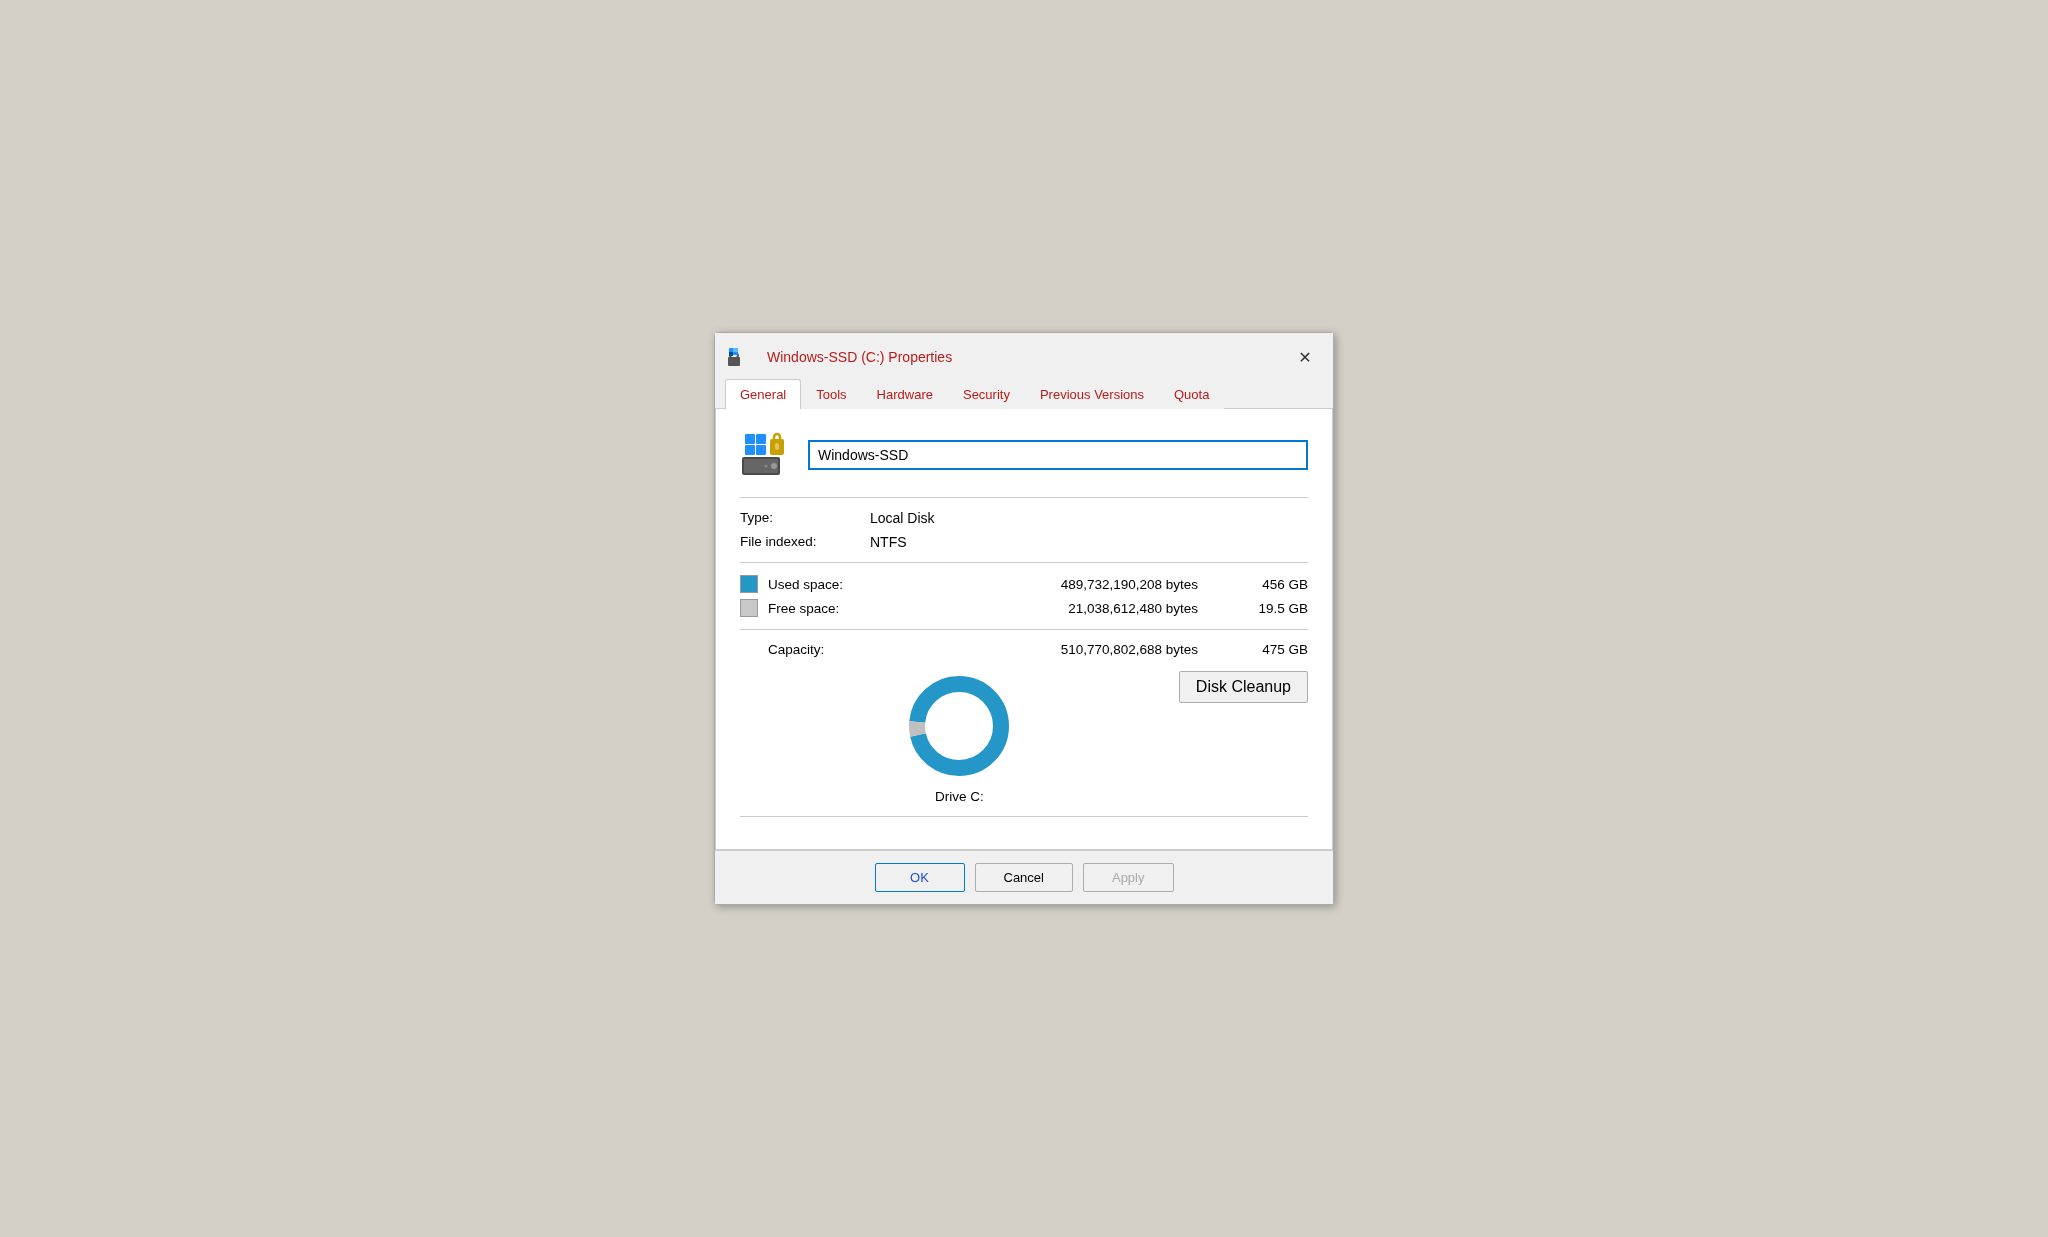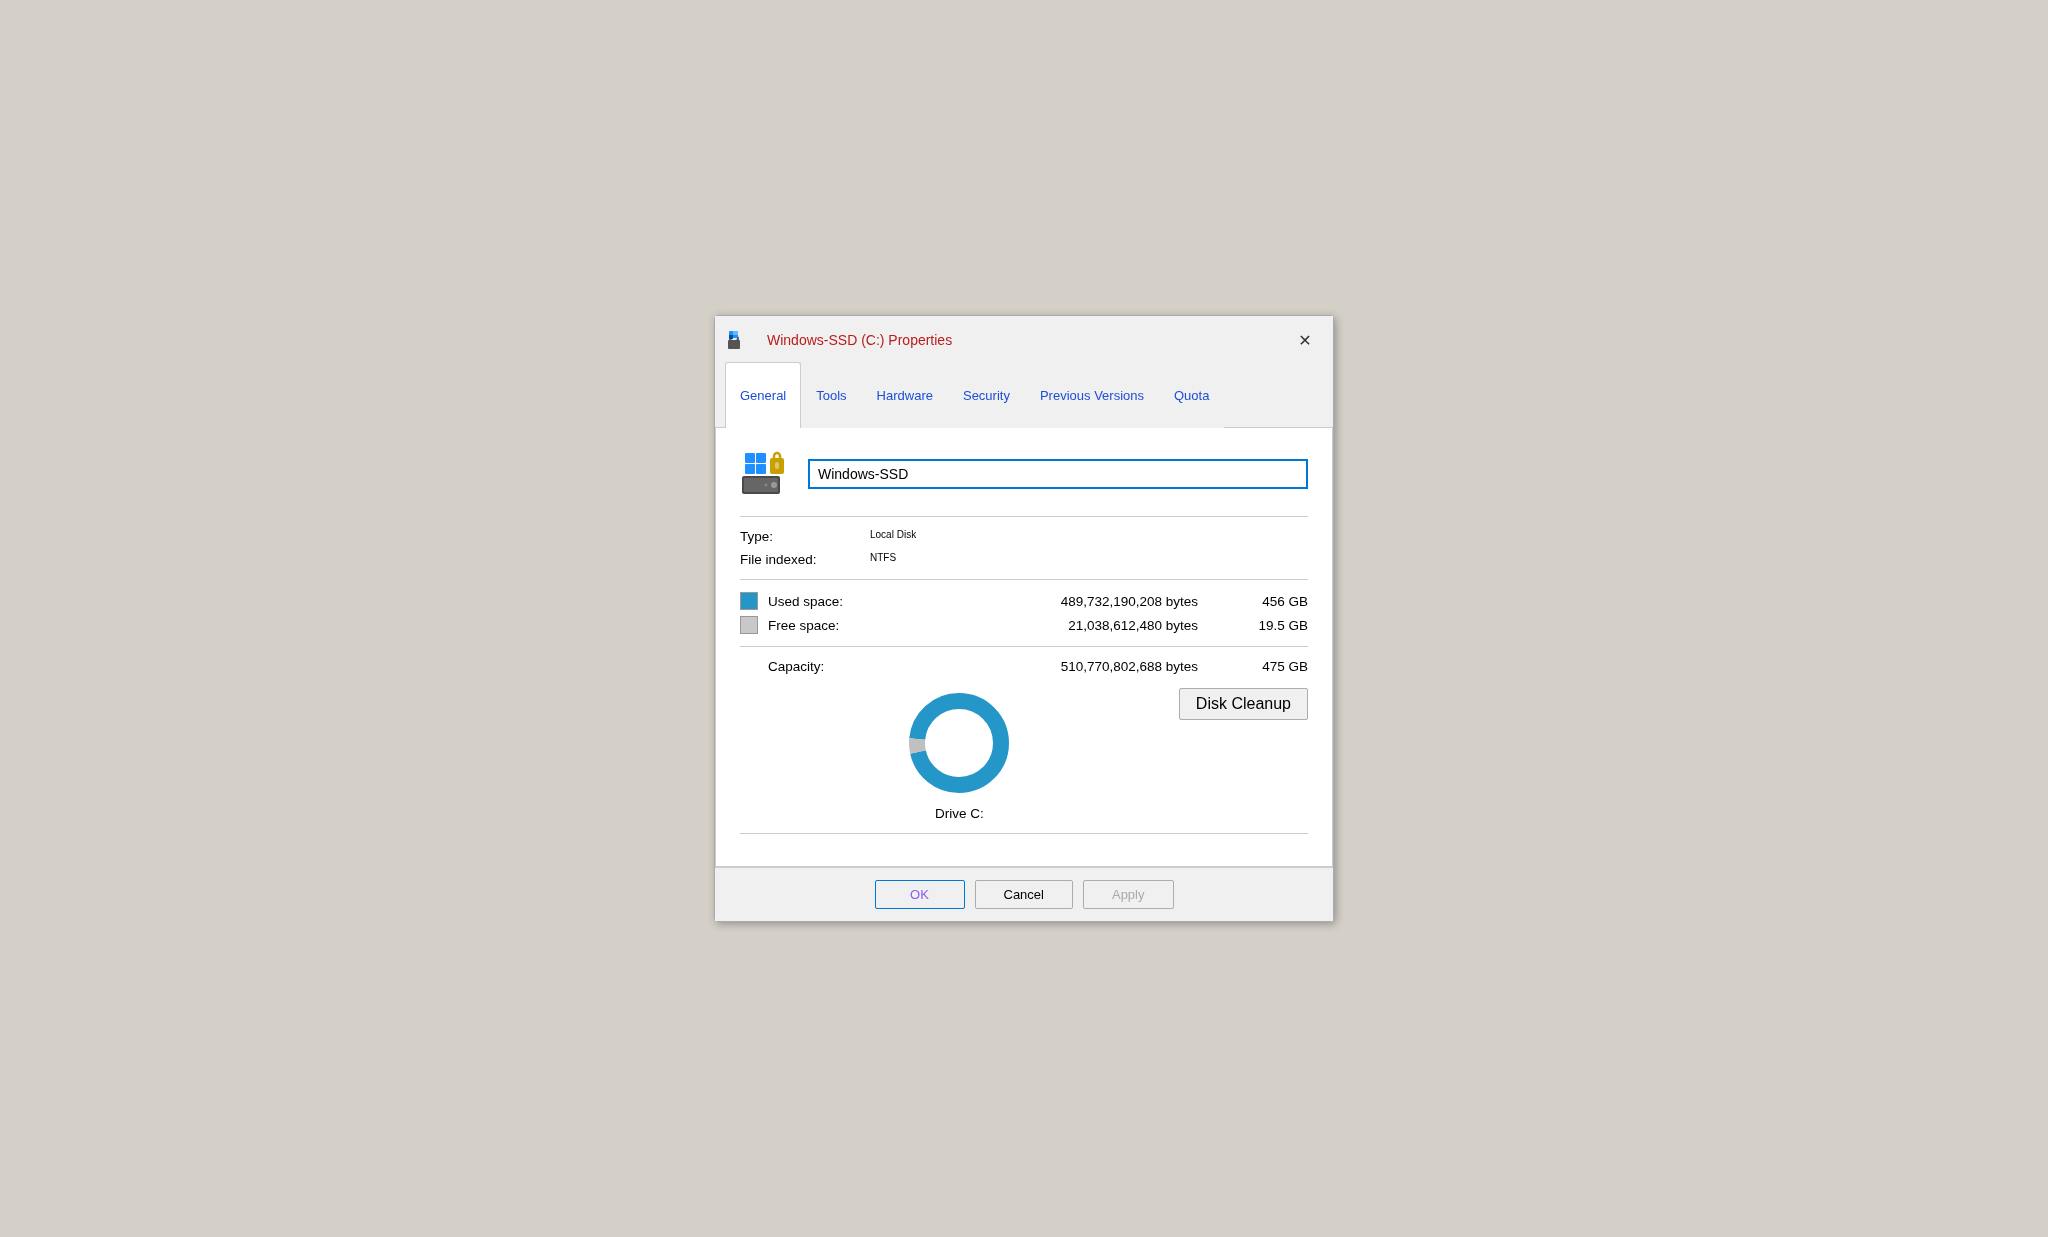--- a/index.html
+++ b/index.html
@@ -72,26 +72,26 @@
     
     .tabs {
       display: flex;
       border-bottom: 1px solid #ccc;
       padding: 0 10px;
       background: #f0f0f0;
       gap: 0;
     }
 
     .tab {
-      padding: 25px 14px;
+      padding: 7px 14px;
       cursor: pointer;
       border: 1px solid transparent;
       border-bottom: none;
       font-size: 13px;
-      color: #1d4ed8;
+      color: #b91c1c;
       margin-bottom: -1px;
       background: #f0f0f0;
       border-radius: 3px 3px 0 0;
       white-space: nowrap;
     }
 
     .tab.active {
       background: #fff;
       border-color: #ccc;
       border-bottom-color: #fff;
@@ -146,21 +146,21 @@
       margin-bottom: 4px;
     }
 
     .info-label {
       color: #000;
       font-size: 13.5px;
     }
 
     .info-value {
       color: #000;
-      font-size: 10px;
+      font-size: 14px;
     }
 
     .space-section {
       margin: 4px 0;
     }
 
     .space-row {
       display: flex;
       align-items: center;
       gap: 10px;
@@ -291,21 +291,21 @@
       background: #f0f0f0;
       border: 1px solid #adadad;
       cursor: pointer;
       font-size: 13px;
       border-radius: 2px;
       min-width: 90px;
     }
 
     .footer-btn.primary {
       border-color: #0078d4;
-      color: #8b5cf6;
+      color: #1d4ed8;
     }
 
     .footer-btn:disabled, .footer-btn.disabled {
       color: #aaa;
       cursor: default;
     }
 
     
     .donut-svg {
       display: block;

